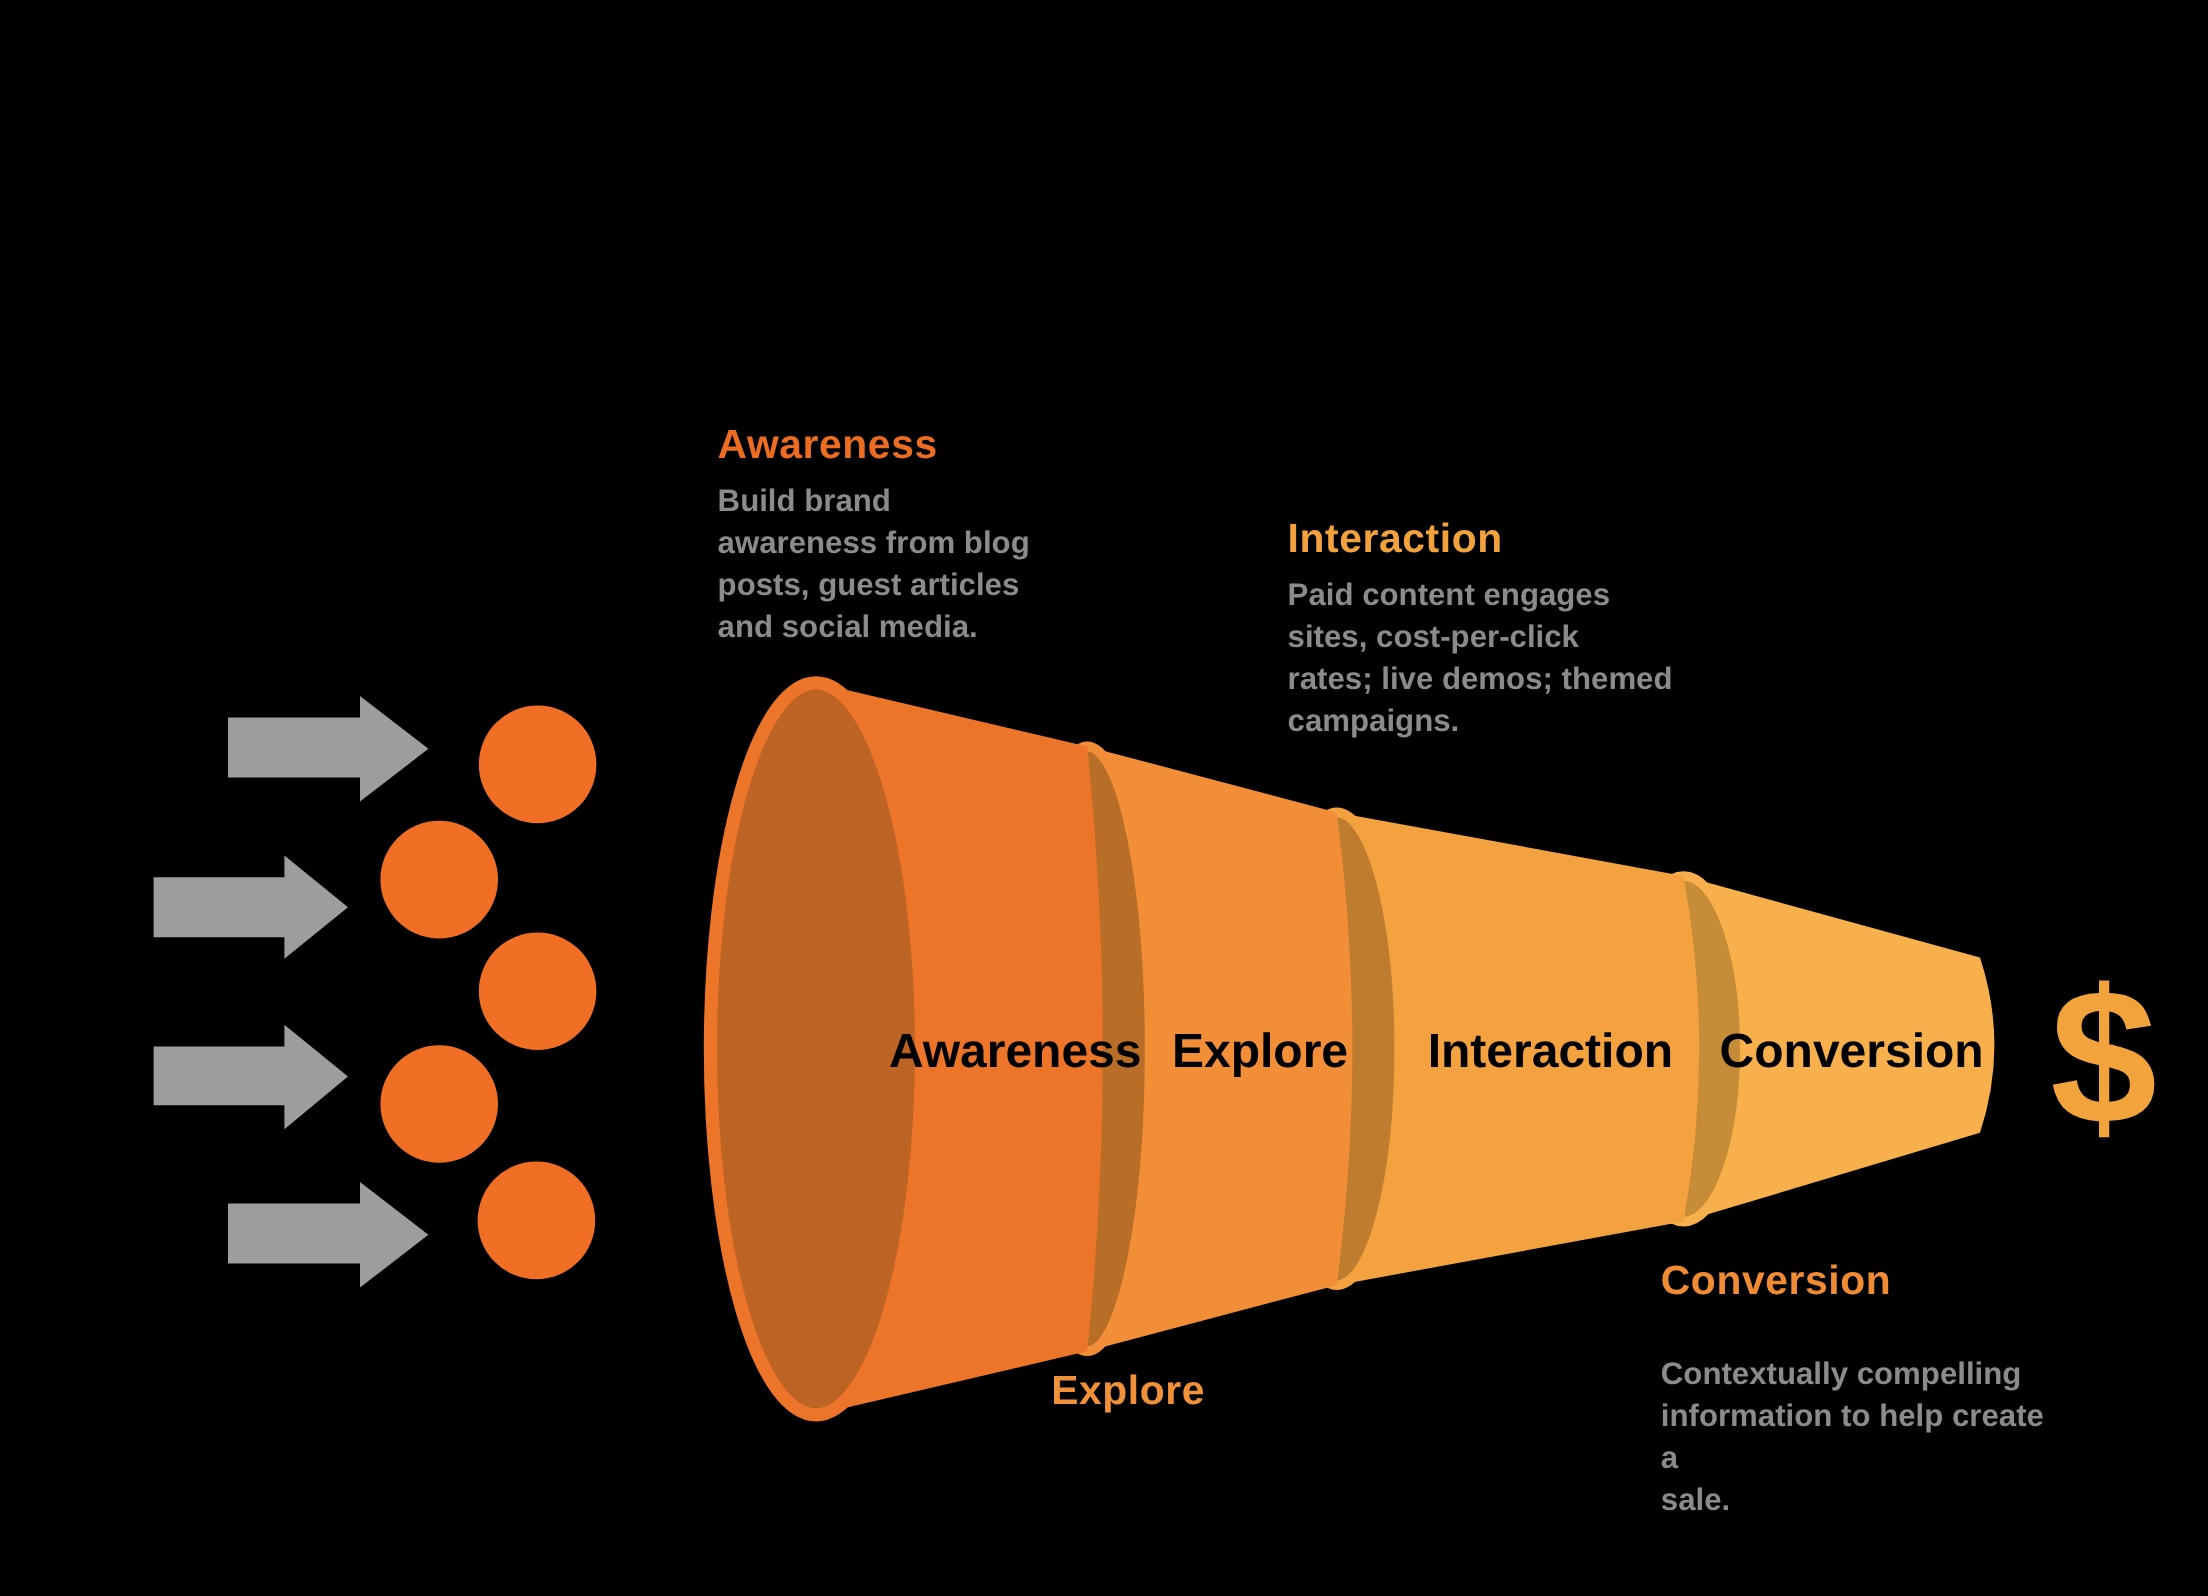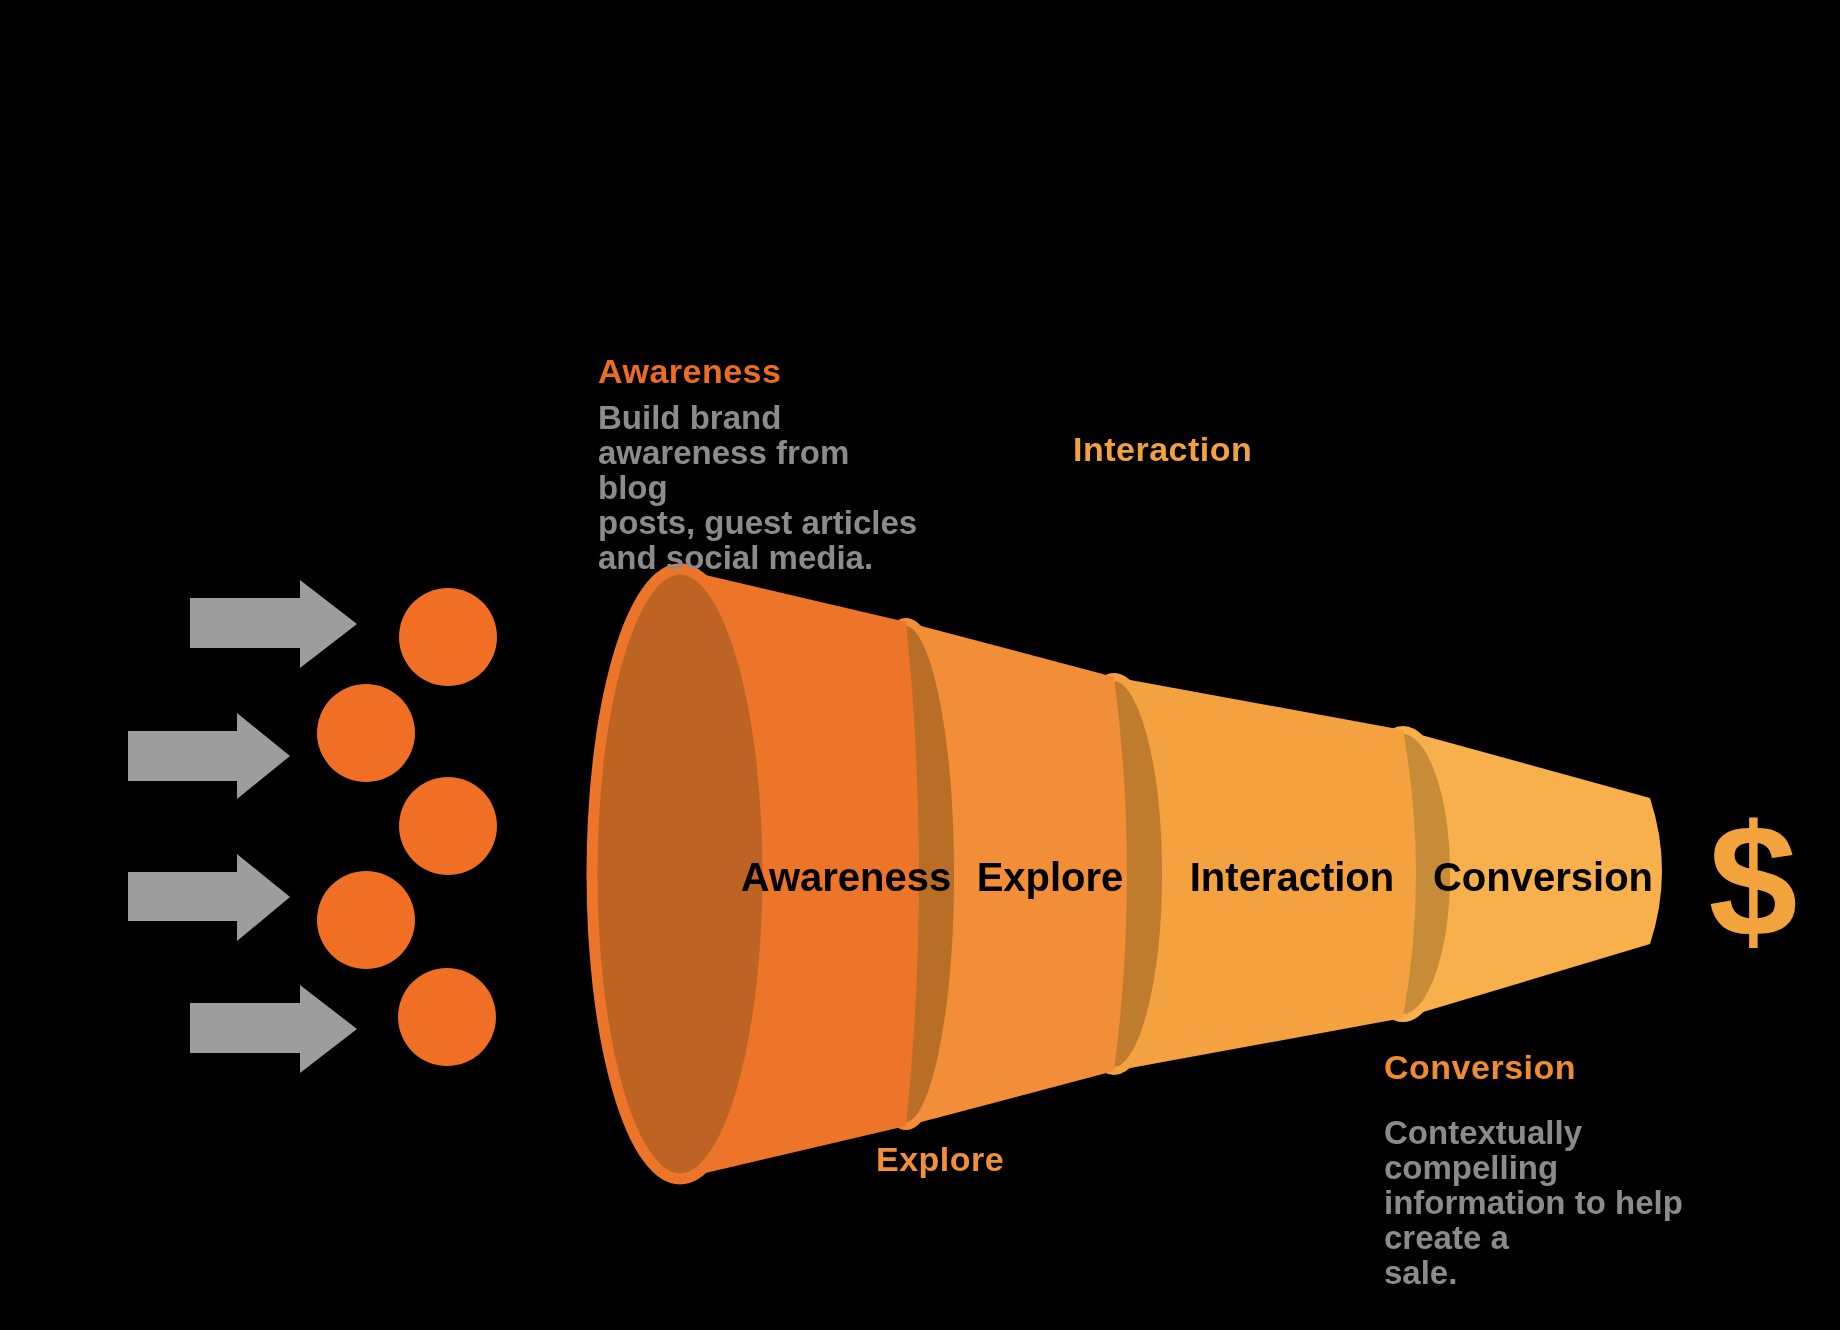--- a/index.html
+++ b/index.html
@@ -24,35 +24,35 @@
     position: absolute;
     width: 330px;
   }
   .annotation .heading {
     font-size: 34px;
     font-weight: bold;
     letter-spacing: 0.5px;
   }
   .annotation .body {
     margin-top: 9px;
-    font-size: 33px;
+    font-size: 26px;
     font-weight: bold;
     line-height: 35px;
     color: #8B8B8B;
     white-space: pre-line;
   }
   #awareness-annotation   { left: 598px;  top: 352px; }
   #awareness-annotation .heading { color: #EC6C21; }
   #interaction-annotation { left: 1073px; top: 430px; }
   #interaction-annotation .heading { color: #F2A23D; }
   #explore-annotation     { left: 876px;  top: 1140px; }
   #explore-annotation .heading { color: #F0913A; }
   #conversion-annotation  { left: 1384px; top: 1048px; }
   #conversion-annotation .heading { color: #EF8C33; }
-  #conversion-annotation .body { margin-top: 28px; }
+  #conversion-annotation .body { margin-top: 40px; }
 
   .stage-label {
     position: absolute;
     transform: translate(-50%, -50%);
     font-size: 40px;
     font-weight: bold;
     color: #000;
     white-space: nowrap;
   }
   #stage-label-awareness   { left: 846px;  top: 877px; }
@@ -110,20 +110,24 @@
   <div class="annotation" id="awareness-annotation">
     <div class="heading">Awareness</div>
     <div class="body">Build brand
 awareness from blog
 posts, guest articles
 and social media.</div>
   </div>
 
   <div class="annotation" id="interaction-annotation">
     <div class="heading">Interaction</div>
+    <div class="body">Paid content engages
+sites, cost-per-click
+rates; live demos; themed
+campaigns.</div>
   </div>
 
   <div class="annotation" id="explore-annotation">
     <div class="heading">Explore</div>
   </div>
 
   <div class="annotation" id="conversion-annotation">
     <div class="heading">Conversion</div>
     <div class="body">Contextually compelling
 information to help create a

